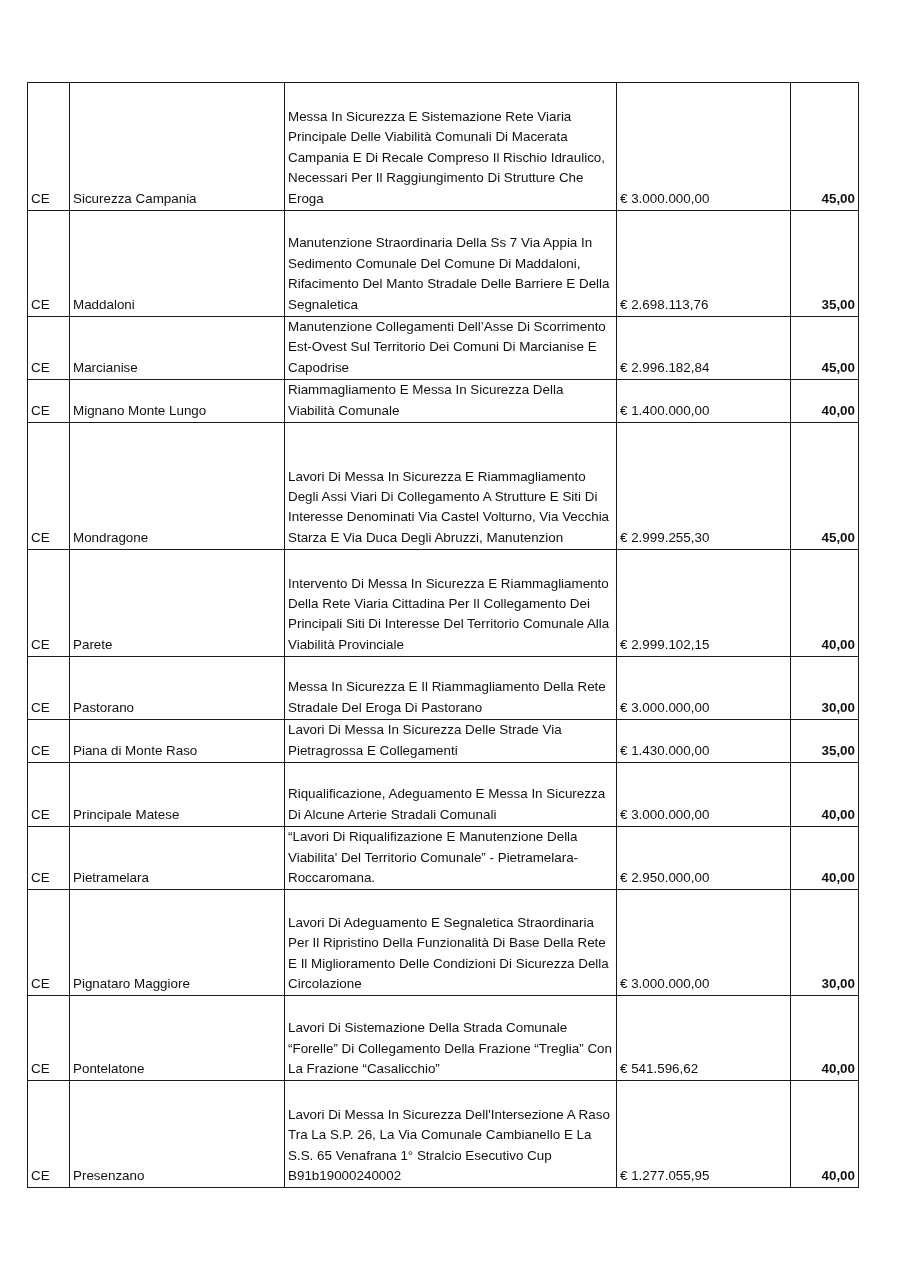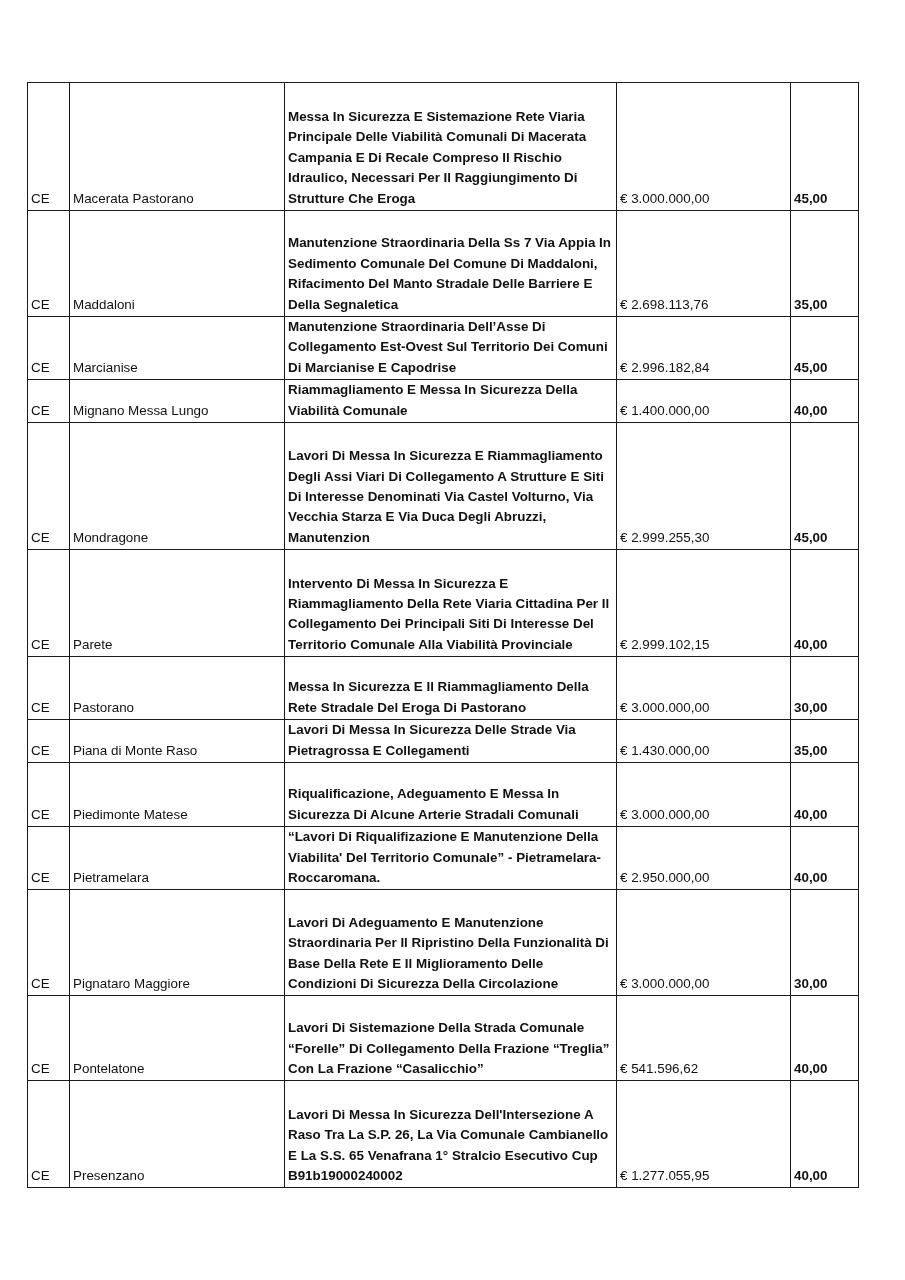--- a/index.html
+++ b/index.html
@@ -5,38 +5,38 @@
   html, body { margin: 0; padding: 0; background: #ffffff; }
   body { width: 905px; height: 1280px; position: relative; overflow: hidden;
          font-family: "Liberation Sans", "DejaVu Sans", sans-serif; color: #111; }
   table.grid { position: absolute; left: 27px; top: 82px; border-collapse: collapse;
                table-layout: fixed; width: 831px; }
   table.grid td { border: 1.5px solid #1a1a1a; padding: 0 3px 1px 3px; font-size: 13.4px;
                   line-height: 20.4px; vertical-align: bottom; }
   col.c-prov { width: 42px; } col.c-com { width: 215px; } col.c-desc { width: 332px; }
   col.c-amt { width: 174px; } col.c-score { width: 68px; }
   td.desc { vertical-align: top; padding-top: 0; }
-  td.desc .txt { display: block; white-space: normal; font-weight: bold; }
-  td.score { font-weight: bold; }
+  td.desc .txt { display: block; white-space: normal; }
+  td.score { font-weight: bold; text-align: right; }
 </style>
 </head>
 <body>
 
 <table class="grid">
   <colgroup>
     <col class="c-prov">
       <col class="c-com">
       <col class="c-desc">
       <col class="c-amt">
       <col class="c-score">
   </colgroup>
   <tbody id="tbody">
   <tr style="height: 128px;">
     <td><span>CE</span></td>
-    <td><span>Macerata Pastorano</span></td>
+    <td><span>Sicurezza Campania</span></td>
     <td class="desc">
           <span class="txt">Messa In Sicurezza E Sistemazione Rete Viaria Principale Delle Viabilità Comunali Di Macerata Campania E Di Recale Compreso Il Rischio Idraulico, Necessari Per Il Raggiungimento Di Strutture Che Eroga</span>
         </td>
     <td><span>€ 3.000.000,00</span></td>
     <td class="score"><span>45,00</span></td>
   </tr>
 
   <tr style="height: 106px;">
     <td><span>CE</span></td>
     <td><span>Maddaloni</span></td>
@@ -44,29 +44,29 @@
           <span class="txt">Manutenzione Straordinaria Della Ss 7 Via Appia In Sedimento Comunale Del Comune Di Maddaloni, Rifacimento Del Manto Stradale Delle Barriere E Della Segnaletica</span>
         </td>
     <td><span>€ 2.698.113,76</span></td>
     <td class="score"><span>35,00</span></td>
   </tr>
 
   <tr style="height: 63px;">
     <td><span>CE</span></td>
     <td><span>Marcianise</span></td>
     <td class="desc">
-          <span class="txt">Manutenzione Straordinaria Dell’Asse Di Collegamento Est-Ovest Sul Territorio Dei Comuni Di Marcianise E Capodrise</span>
+          <span class="txt">Manutenzione Collegamenti Dell’Asse Di Scorrimento Est-Ovest Sul Territorio Dei Comuni Di Marcianise E Capodrise</span>
         </td>
     <td><span>€ 2.996.182,84</span></td>
     <td class="score"><span>45,00</span></td>
   </tr>
 
   <tr style="height: 43px;">
     <td><span>CE</span></td>
-    <td><span>Mignano Messa Lungo</span></td>
+    <td><span>Mignano Monte Lungo</span></td>
     <td class="desc">
           <span class="txt">Riammagliamento E Messa In Sicurezza Della Viabilità Comunale</span>
         </td>
     <td><span>€ 1.400.000,00</span></td>
     <td class="score"><span>40,00</span></td>
   </tr>
 
   <tr style="height: 127px;">
     <td><span>CE</span></td>
     <td><span>Mondragone</span></td>
@@ -102,21 +102,21 @@
     <td><span>Piana di Monte Raso</span></td>
     <td class="desc">
           <span class="txt">Lavori Di Messa In Sicurezza Delle Strade Via Pietragrossa E Collegamenti</span>
         </td>
     <td><span>€ 1.430.000,00</span></td>
     <td class="score"><span>35,00</span></td>
   </tr>
 
   <tr style="height: 64px;">
     <td><span>CE</span></td>
-    <td><span>Piedimonte Matese</span></td>
+    <td><span>Principale Matese</span></td>
     <td class="desc">
           <span class="txt">Riqualificazione, Adeguamento E Messa In Sicurezza Di Alcune Arterie Stradali Comunali</span>
         </td>
     <td><span>€ 3.000.000,00</span></td>
     <td class="score"><span>40,00</span></td>
   </tr>
 
   <tr style="height: 63px;">
     <td><span>CE</span></td>
     <td><span>Pietramelara</span></td>
@@ -124,21 +124,21 @@
           <span class="txt">“Lavori Di Riqualifizazione E Manutenzione Della Viabilita' Del Territorio Comunale” - Pietramelara-Roccaromana.</span>
         </td>
     <td><span>€ 2.950.000,00</span></td>
     <td class="score"><span>40,00</span></td>
   </tr>
 
   <tr style="height: 106px;">
     <td><span>CE</span></td>
     <td><span>Pignataro Maggiore</span></td>
     <td class="desc">
-          <span class="txt">Lavori Di Adeguamento E Manutenzione Straordinaria Per Il Ripristino Della Funzionalità Di Base Della Rete E Il Miglioramento Delle Condizioni Di Sicurezza Della Circolazione</span>
+          <span class="txt">Lavori Di Adeguamento E Segnaletica Straordinaria Per Il Ripristino Della Funzionalità Di Base Della Rete E Il Miglioramento Delle Condizioni Di Sicurezza Della Circolazione</span>
         </td>
     <td><span>€ 3.000.000,00</span></td>
     <td class="score"><span>30,00</span></td>
   </tr>
 
   <tr style="height: 85px;">
     <td><span>CE</span></td>
     <td><span>Pontelatone</span></td>
     <td class="desc">
           <span class="txt">Lavori Di Sistemazione Della Strada Comunale “Forelle” Di Collegamento Della Frazione “Treglia” Con La Frazione “Casalicchio”</span>

